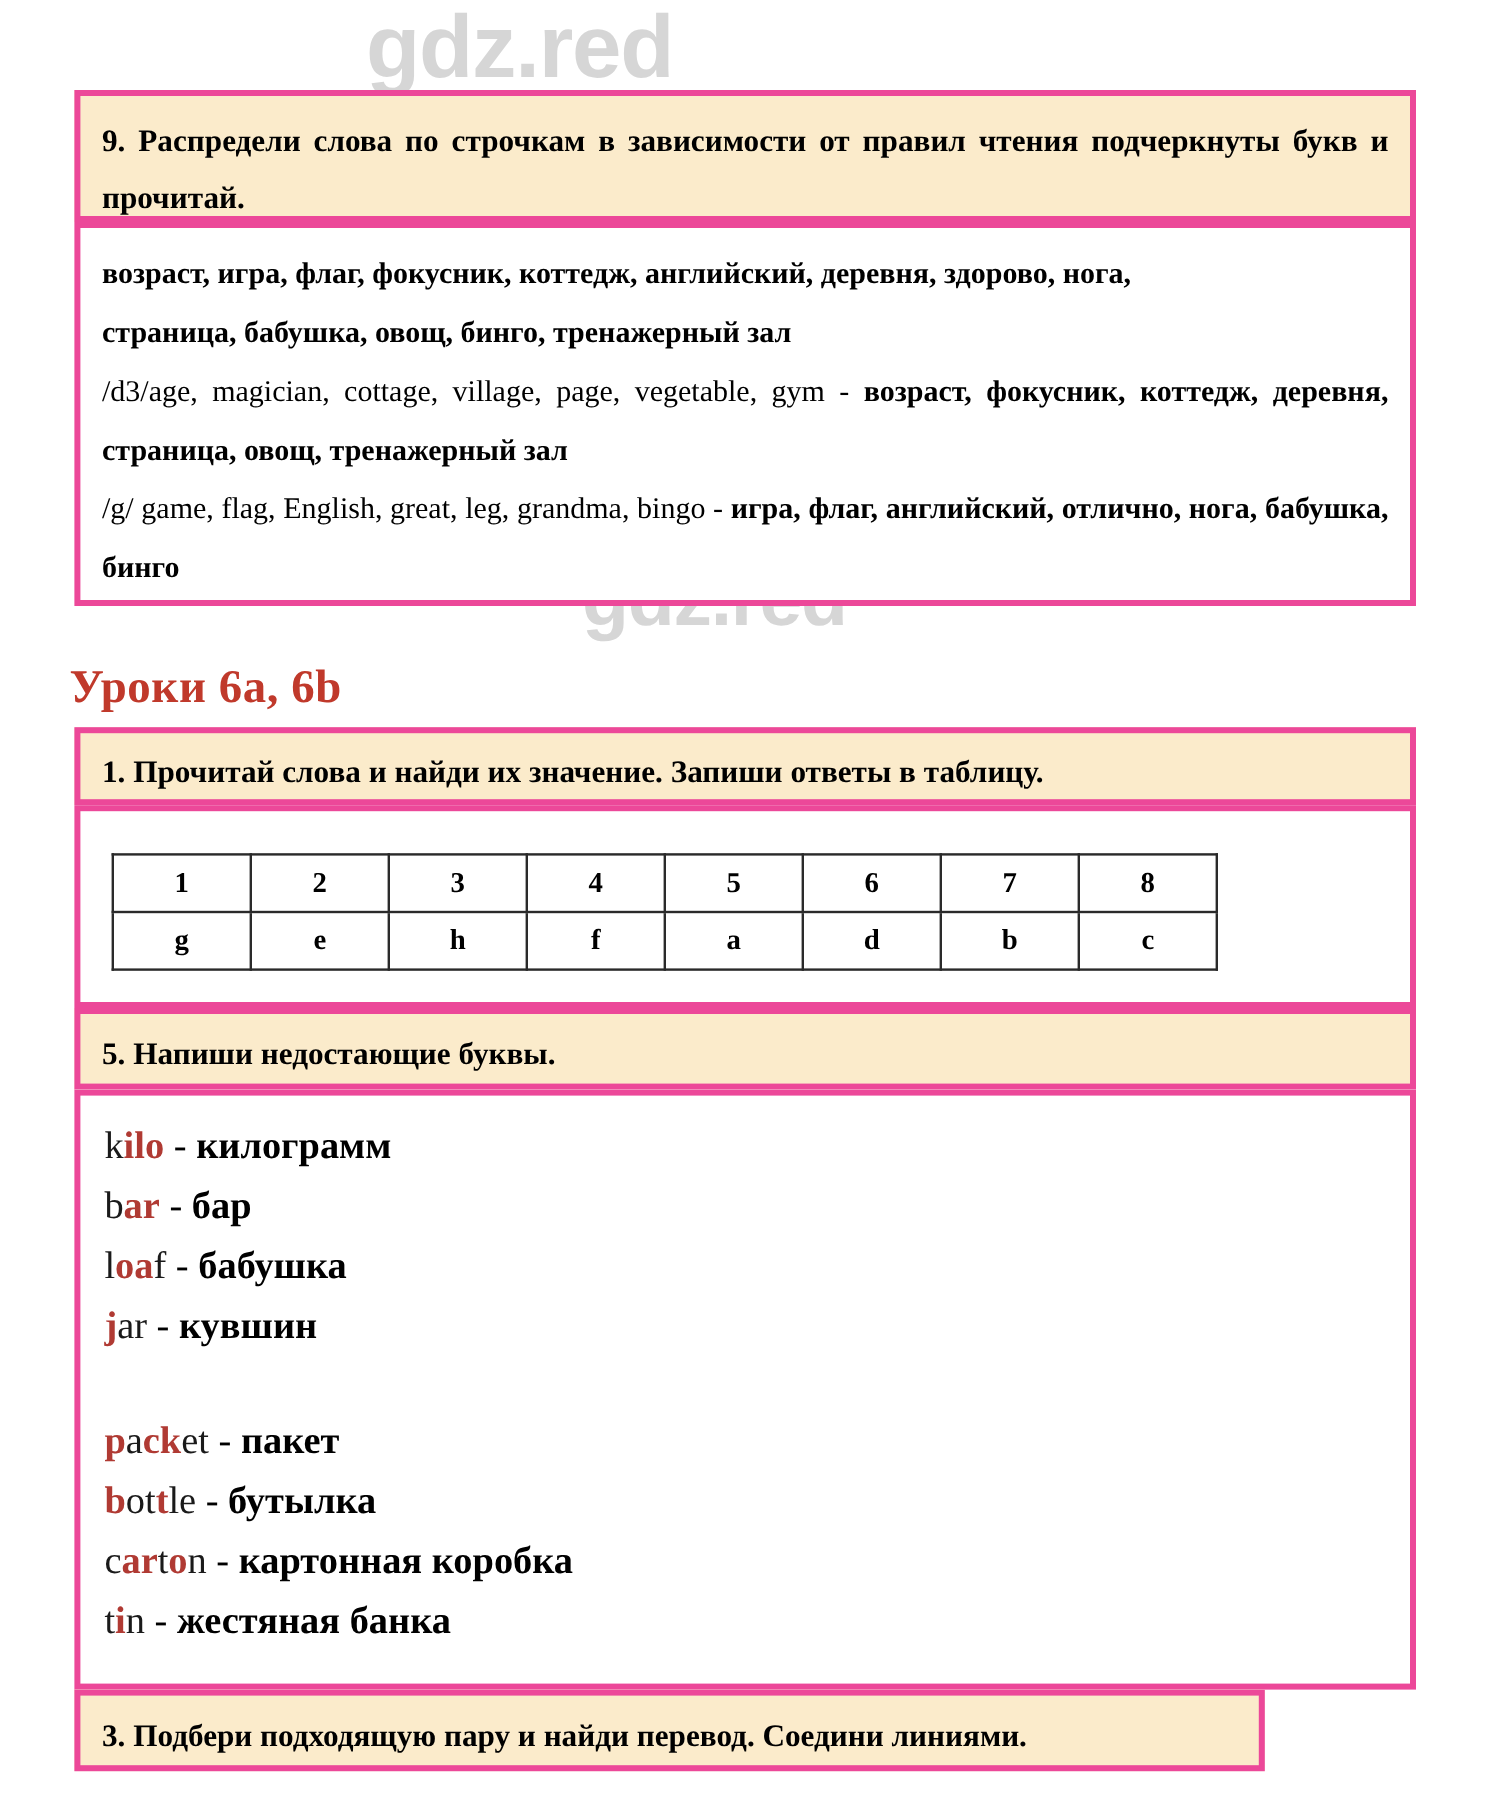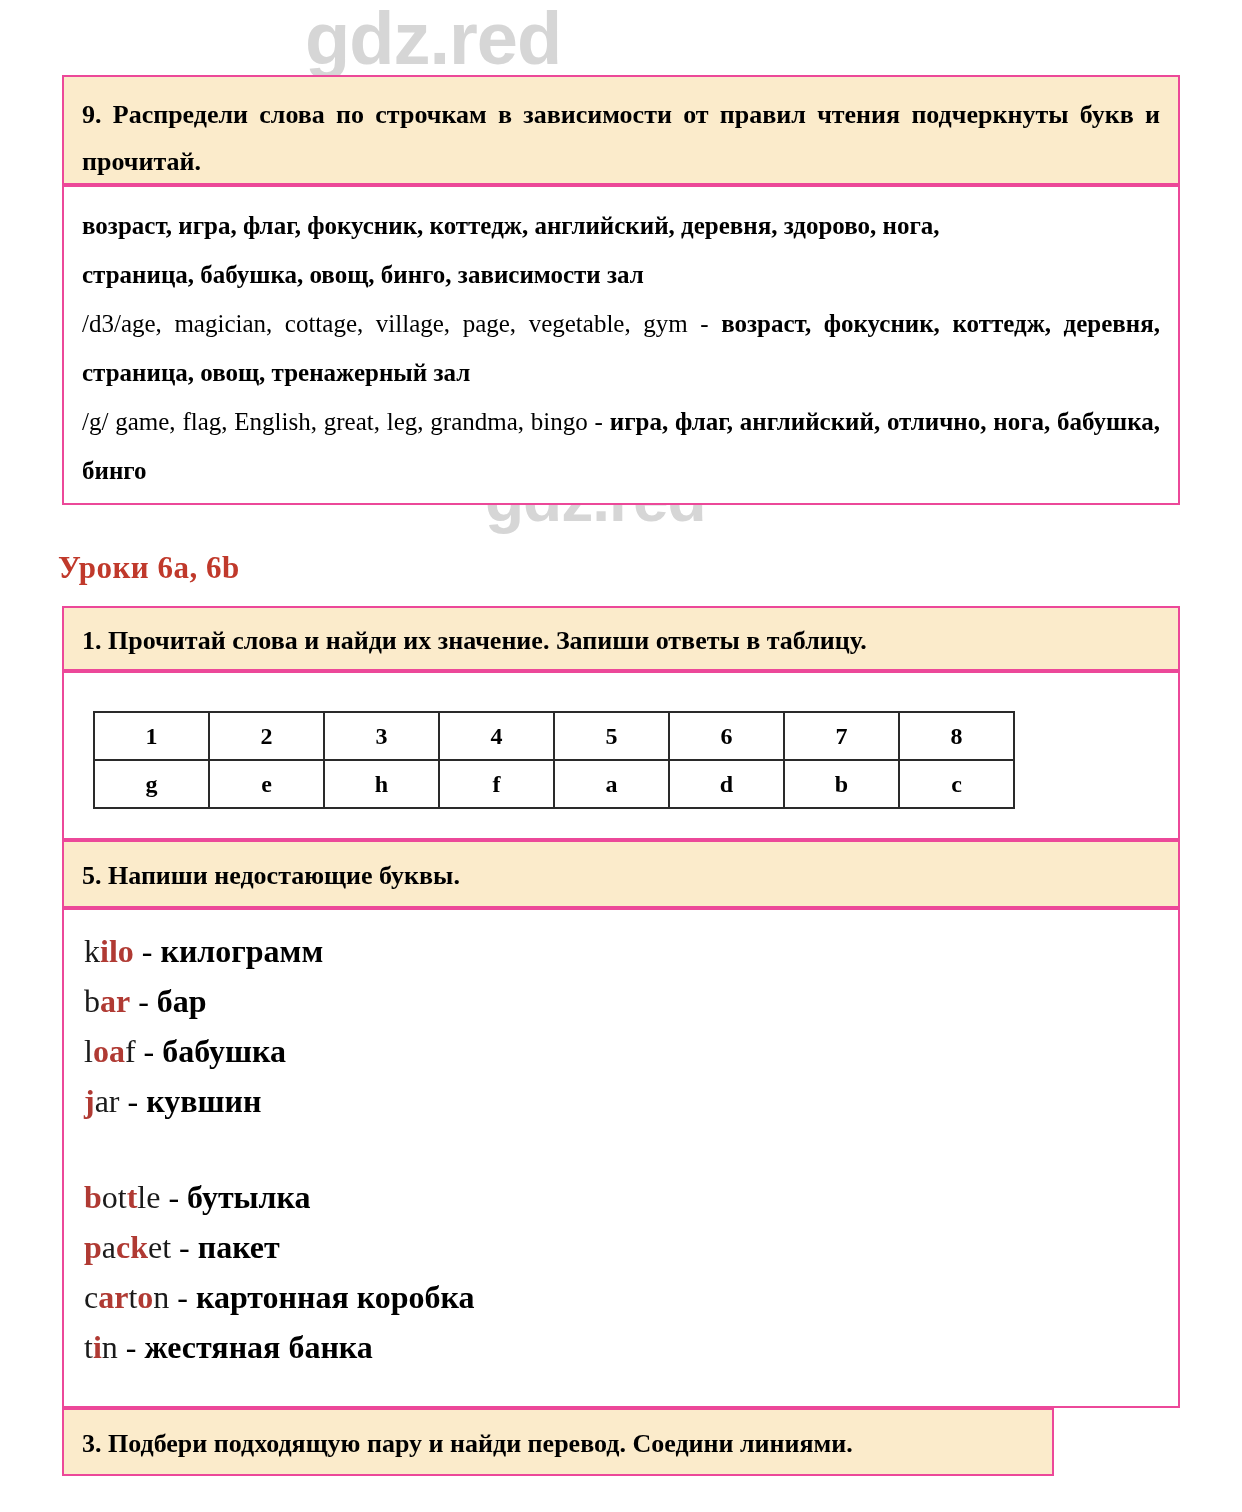--- a/index.html
+++ b/index.html
@@ -41,21 +41,21 @@
   .wm-6 { left: 145px;  top: 1228px; font-size: 74px; }
 
   .page {
     position: relative;
     z-index: 10;
   }
 
   
   .box {
     position: absolute;
-    border: 2px solid #ec4899;
+    border: 5px solid #ec4899;
     box-sizing: border-box;
   }
   .box-cream { background: #fbebcb; }
   .box-white { background: #ffffff; }
 
   .task-text {
     font-weight: 700;
     font-size: 26px;
     line-height: 47px;
     padding: 14px 18px 10px 18px;
@@ -72,21 +72,21 @@
   .line-bold.last { text-align: left; }
   .line-mixed { text-align: justify; }
   .ipa-plain { font-weight: 400; }
   .ru-bold { font-weight: 700; }
 
   
   .section-heading {
     position: absolute;
     color: #c0392b;
     font-weight: 700;
-    font-size: 31px;
+    font-size: 39px;
     letter-spacing: 0.5px;
   }
 
   
   .ans-table {
     position: absolute;
     border-collapse: collapse;
     table-layout: fixed;
   }
   .ans-table td {
@@ -129,21 +129,21 @@
 
 <div class="page">
 
   <div class="box box-cream" style="left:62px; top:75px; width:1118px; height:110px;">
     <div class="task-text justify">9. Распредели слова по строчкам в зависимости от правил чтения подчеркнуты букв и прочитай.</div>
   </div>
 
   <div class="box box-white" style="left:62px; top:185px; width:1118px; height:320px;">
     <div class="wordblock">
       <div class="line-bold">возраст, игра, флаг, фокусник, коттедж, английский, деревня, здорово, нога,</div>
-      <div class="line-bold last">страница, бабушка, овощ, бинго, зависимости зал</div>
+      <div class="line-bold last">страница, бабушка, овощ, бинго, тренажерный зал</div>
       <div class="line-mixed">
         <span class="ipa-plain">/d3/age,  magician, cottage, village, page, vegetable, gym - </span><span class="ru-bold">возраст, фокусник, коттедж, деревня, страница, овощ, тренажерный зал</span>
       </div>
       <div class="line-mixed">
         <span class="ipa-plain">/g/ game,  flag, English, great, leg, grandma, bingo - </span><span class="ru-bold">игра, флаг, английский, отлично, нога, бабушка, бинго</span>
       </div>
     </div>
   </div>
 
   <div class="section-heading" style="left:58px; top:550px;">Уроки 6a, 6b</div>
@@ -195,24 +195,24 @@
       <div class="row">
         <span class="en"><span>l</span><span class="hl">oa</span><span>f</span></span><span class="dash"> - </span><span class="ru">бабушка</span>
       </div>
       <div class="row">
         <span class="en"><span class="hl">j</span><span>ar</span></span><span class="dash"> - </span><span class="ru">кувшин</span>
       </div>
 
       <div class="gap"></div>
 
       <div class="row">
+        <span class="en"><span class="hl">p</span><span>a</span><span class="hl">ck</span><span>et</span></span><span class="dash"> - </span><span class="ru">пакет</span>
+      </div>
+      <div class="row">
         <span class="en"><span class="hl">b</span><span>ot</span><span class="hl">t</span><span>le</span></span><span class="dash"> - </span><span class="ru">бутылка</span>
-      </div>
-      <div class="row">
-        <span class="en"><span class="hl">p</span><span>a</span><span class="hl">ck</span><span>et</span></span><span class="dash"> - </span><span class="ru">пакет</span>
       </div>
       <div class="row">
         <span class="en"><span>c</span><span class="hl">ar</span><span>t</span><span class="hl">o</span><span>n</span></span><span class="dash"> - </span><span class="ru">картонная коробка</span>
       </div>
       <div class="row">
         <span class="en"><span>t</span><span class="hl">i</span><span>n</span></span><span class="dash"> - </span><span class="ru">жестяная банка</span>
       </div>
     </div>
   </div>
 

